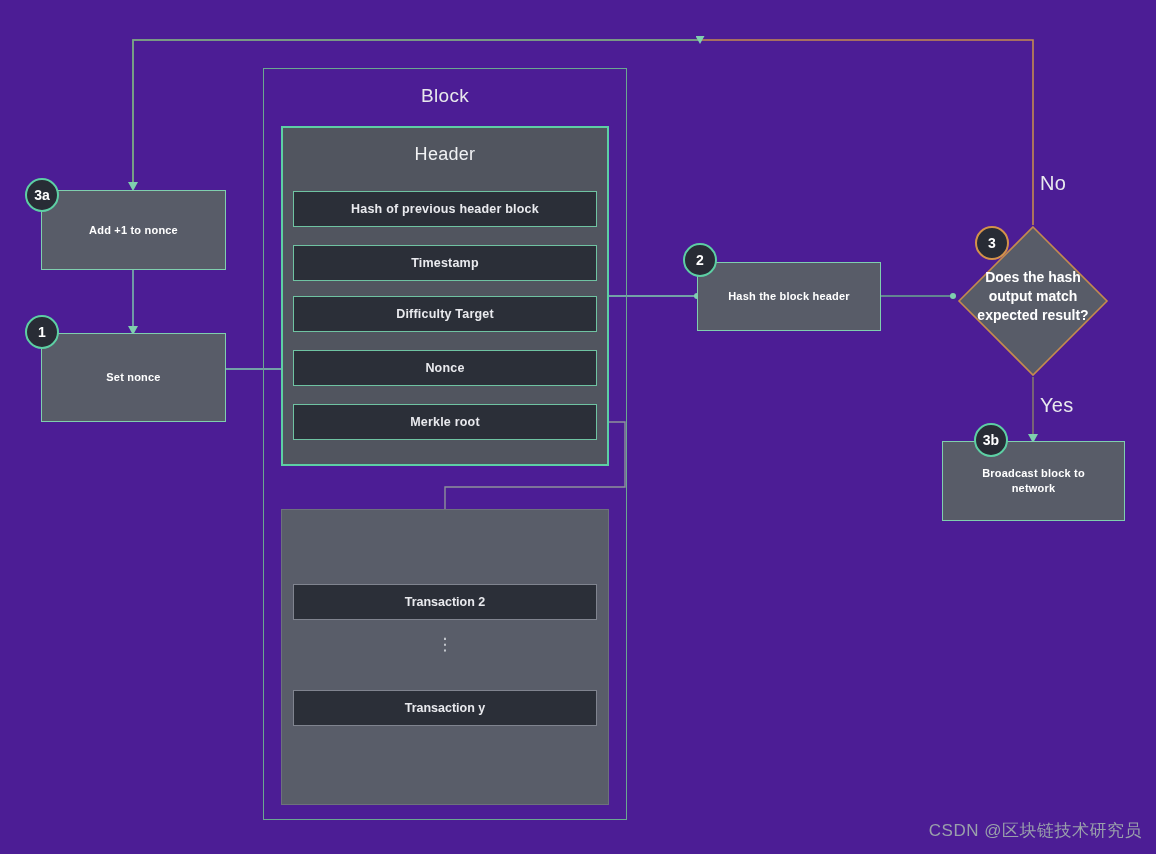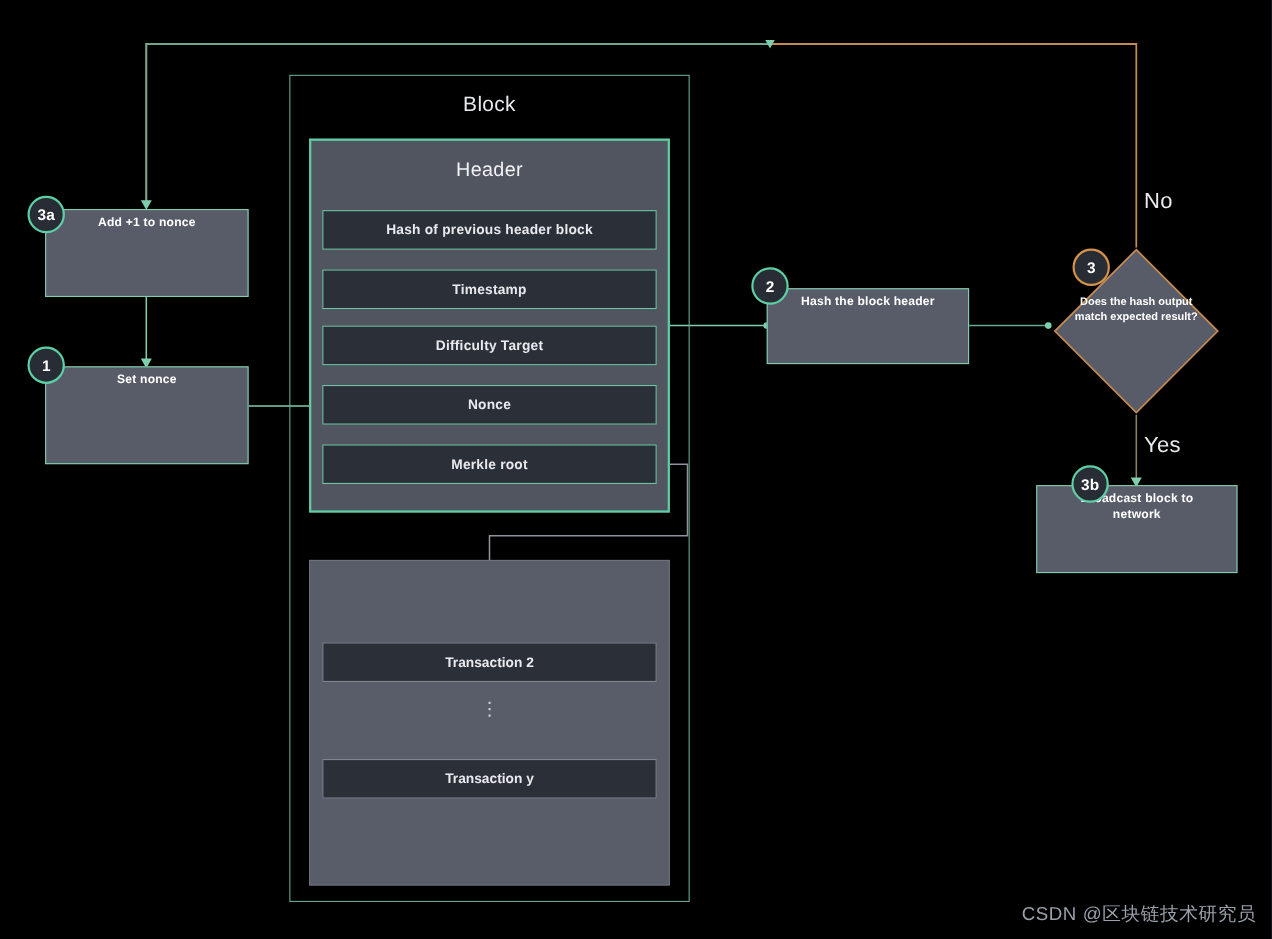--- a/index.html
+++ b/index.html
@@ -4,41 +4,41 @@
 <style>
   html, body {
     margin: 0;
     padding: 0;
     background: #282c35;
   }
   #canvas {
     position: relative;
     width: 1156px;
     height: 854px;
-    background: #000000;
+    background: #4c1d95;
     font-family: "Liberation Sans", sans-serif;
     overflow: hidden;
   }
   svg.wires {
     position: absolute;
     left: 0;
     top: 0;
     width: 1156px;
     height: 854px;
     pointer-events: none;
   }
 
   
   .node {
     position: absolute;
     box-sizing: border-box;
     background: #585c68;
     border: 1px solid #7fcfae;
     display: flex;
-    align-items: flex-start;
+    align-items: center;
     justify-content: center;
     text-align: center;
     color: #ffffff;
     font-weight: bold;
     font-size: 11px;
     letter-spacing: .2px;
     line-height: 1.35;
     padding: 4px 26px;
   }
 
@@ -166,21 +166,21 @@
     width: 152px;
     height: 152px;
   }
   #diamond-label {
     position: absolute;
     left: 967px;
     top: 268px;
     width: 132px;
     text-align: center;
     color: #ffffff;
-    font-size: 10px;
+    font-size: 14px;
     font-weight: bold;
     line-height: 1.35;
     z-index: 5;
   }
 
   
   .branch-label {
     position: absolute;
     color: #e9eaee;
     font-size: 20px;

